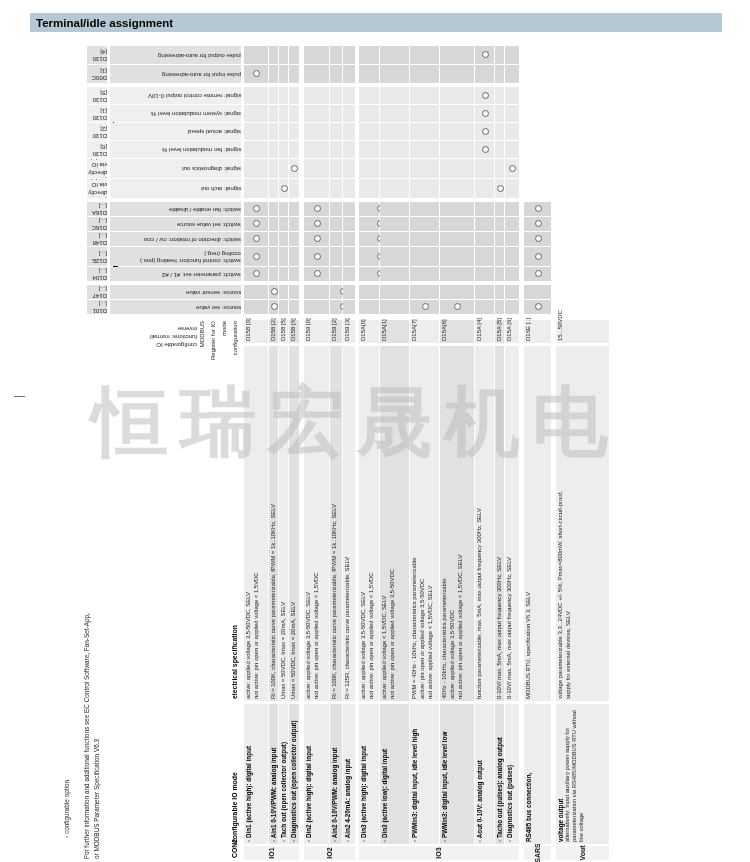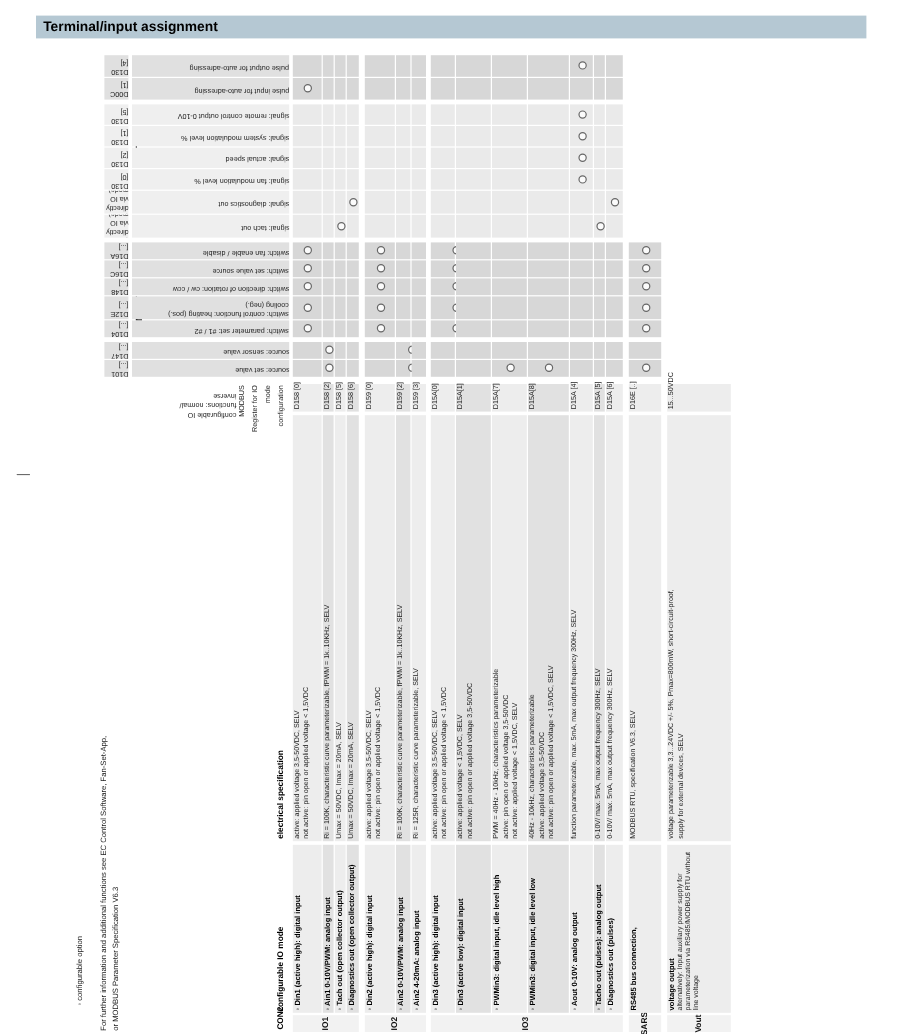--- a/index.html
+++ b/index.html
@@ -36,21 +36,21 @@
           color:rgba(185,190,193,0.55);font-weight:bold;white-space:nowrap;}
   .wm-url{position:absolute;left:104px;top:462px;font-size:24px;letter-spacing:9px;
           color:rgba(190,195,198,0.6);font-weight:bold;white-space:nowrap;}
 </style>
 </head>
 <body>
 
 <div class="page">
 
   <div class="title-bar">
-    <span>Terminal/input assignment</span>
+    <span>Terminal/idle assignment</span>
   </div>
 
   <div class="margin-dash">—</div>
 
   <div class="rot">
 
     <div class="abs note" style="left:22px;top:5px;">◦ configurable option</div>
     <div class="abs note" style="left:1px;top:25px;">For further information and additional functions see EC Control Software, Fan-Set-App,</div>
     <div class="abs note" style="left:1px;top:35px;">or MODBUS Parameter Specification V6.3</div>
 
@@ -524,15 +524,16 @@
         <div class="cell mode-label" style="left: 16px; top: 498px; width: 140px; height: 53px; background: rgb(237, 237, 237); overflow: hidden;">voltage output<div class="mode-sub">alternatively: Input auxiliary power supply for parameterization via RS485/MODBUS RTU without line voltage</div></div>
         <div class="cell" style="left: 159px; top: 498px; width: 355px; height: 53px; background: rgb(237, 237, 237); overflow: hidden;">
           <div class="spec-text">voltage parameterizable 3,3...24VDC +/- 5%, Pmax=800mW, short-circuit-proof,</div>
           <div class="spec-text">supply for external devices, SELV</div>
         </div>
         <div class="cell reg-text" style="left: 517px; top: 498px; width: 23px; height: 53px; background: rgb(237, 237, 237);">15...50VDC</div>
       </div>
   </div>
 
   <div class="watermark">
+    <div class="wm-cjk">恒瑞宏晟机电</div>
   </div>
 
 </div>
 
 </body></html>

